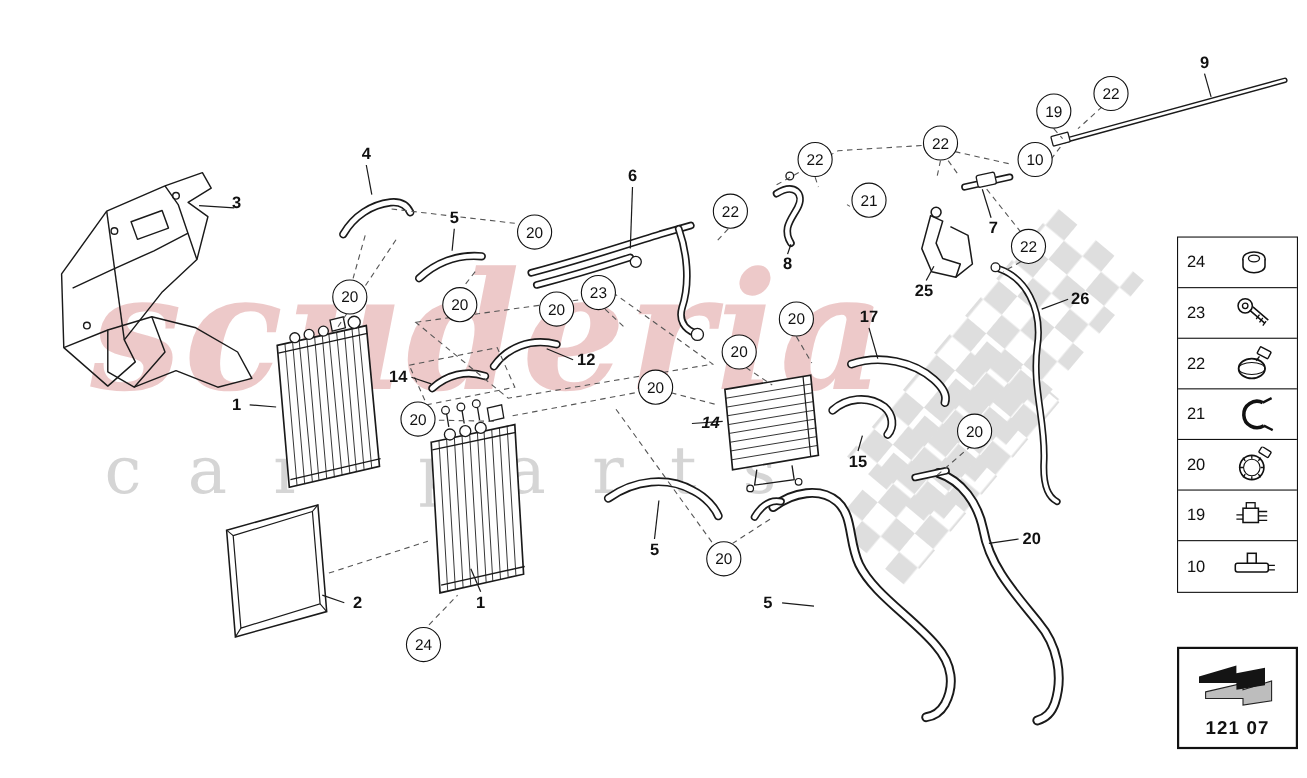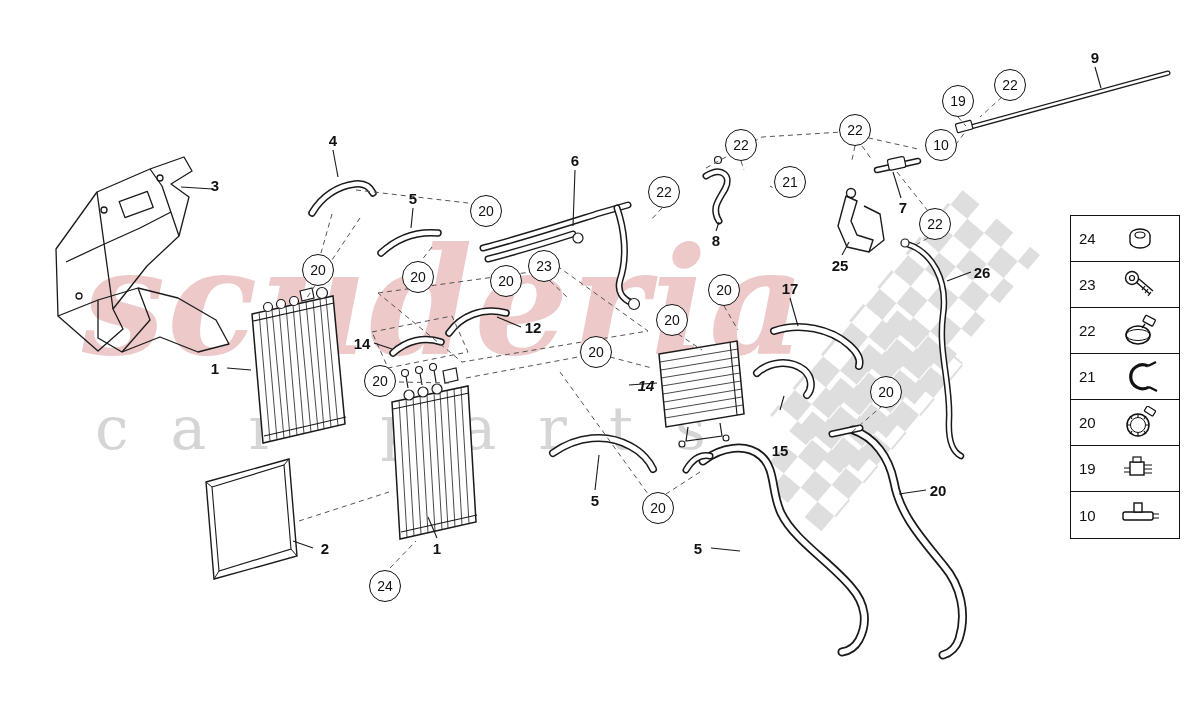--- a/index.html
+++ b/index.html
@@ -272,21 +272,21 @@
       <div class="plabel" style="left: 716px; top: 240px;">8</div>
       <div class="plabel" style="left: 903px; top: 207px;">7</div>
       <div class="plabel" style="left: 1095px; top: 57px;">9</div>
       <div class="plabel" style="left: 840px; top: 265px; text-align: center;">25</div>
       <div class="plabel" style="left: 982px; top: 272px;">26</div>
       <div class="plabel" style="left: 215px; top: 368px;">1</div>
       <div class="plabel" style="left: 362px; top: 343px;">14</div>
       <div class="plabel" style="left: 533px; top: 327px;">12</div>
       <div class="plabel" style="left: 790px; top: 288px;">17</div>
       <div class="plabel" style="left: 646px; top: 385px; font-style: italic;">14</div>
-      <div class="plabel" style="left: 780px; top: 420px; margin-top: 30px;">15</div>
+      <div class="plabel" style="left: 780px; top: 420px;">15</div>
       <div class="plabel" style="left: 325px; top: 548px;">2</div>
       <div class="plabel" style="left: 437px; top: 548px;">1</div>
       <div class="plabel" style="left: 595px; top: 500px;">5</div>
       <div class="plabel" style="left: 698px; top: 548px;">5</div>
       <div class="plabel" style="left: 938px; top: 490px;">20</div>
     </div>
 
   <div class="legend" id="legend">
       <div class="legend-row">
         <span class="legend-num">24</span>
@@ -356,14 +356,21 @@
         <span class="legend-icon">
           <svg width="44" height="34" viewBox="0 0 44 34">
             <rect x="5" y="14" width="30" height="8" rx="2" fill="#fff" stroke="#111" stroke-width="1.4"></rect>
             <rect x="16" y="5" width="8" height="9" fill="#fff" stroke="#111" stroke-width="1.4"></rect>
             <path d="M35,16 L41,16 M35,20 L41,20" fill="none" stroke="#111" stroke-width="1.2"></path>
           </svg>
         </span>
       </div>
     </div>
 
+  <div class="nav-box">
+    <svg width="78" height="46" viewBox="0 0 78 46">
+      <polygon fill="#bdbdbd" stroke="#222" stroke-width="1" points="10,30 44,22 44,28 70,20 70,38 44,42 44,36 10,36"></polygon>
+      <polygon fill="#141414" points="4,16 38,6 38,13 64,8 64,24 38,28 38,22 4,22"></polygon>
+    </svg>
+    <div class="nav-code">121 07</div>
+  </div>
 
 </div>
 
 </body></html>

